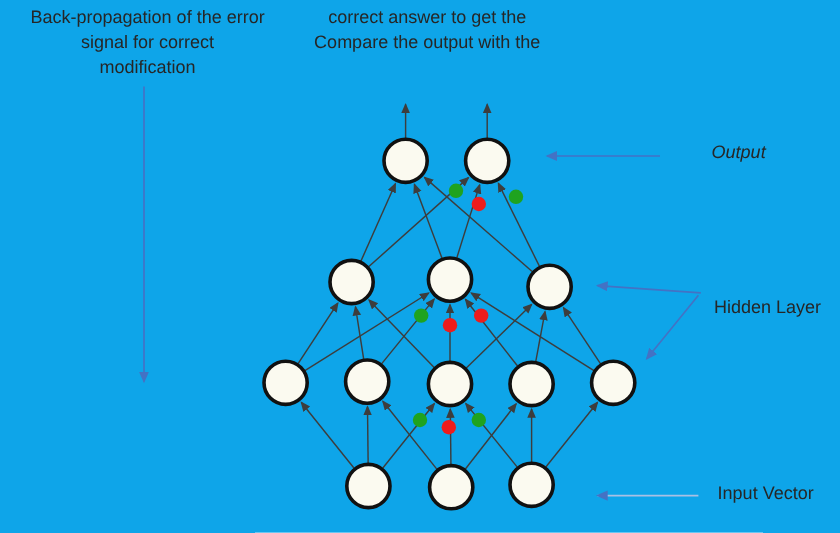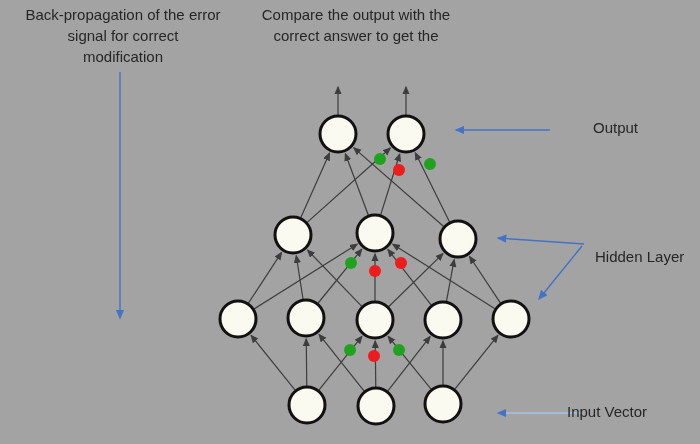--- a/index.html
+++ b/index.html
@@ -1,27 +1,27 @@
 <!DOCTYPE html>
 <html><head>
 <meta charset="utf-8">
 <style>
   html,body{margin:0;padding:0;background:#ffffff;}
   .canvas{
-    position:relative;width:700px;height:444px;background:#a3a3a3;
+    position:relative;width:700px;height:444px;background:#0ea5e9;
     font-family:"Liberation Sans", sans-serif;color:#262626;overflow:hidden;
   }
   #net{position:absolute;left:0;top:0;}
   .note{position:absolute;text-align:center;font-size:15px;line-height:21px;}
   .note-left{left:15px;top:4px;width:216px;}
   .note-center{left:250px;top:4px;width:212px;}
   .layer-label{position:absolute;font-size:15px;white-space:nowrap;}
-  #label-output{left:593px;top:119px;}
+  #label-output{left:593px;top:119px;font-style:italic;}
   #label-hidden{left:595px;top:248px;}
-  #label-input{left:567px;top:403px;}
+  #label-input{left:598px;top:403px;}
 </style>
 </head>
 <body>
 
 <div class="canvas">
 
   <svg id="net" width="700" height="444" viewBox="0 0 700 444">
       <defs>
         <marker id="ah-dark" markerWidth="8" markerHeight="8" refX="6" refY="3" orient="auto">
           <path d="M0,0 L7,3 L0,6 Z" fill="#3d3d3d"></path>
@@ -87,21 +87,21 @@
       <line x1="582" y1="413" x2="498" y2="413" stroke="#a9c0e4" stroke-width="1.4" marker-end="url(#ah-blue)"></line>
     </svg>
 
   <div class="note note-left">
     <div>Back-propagation of the error</div>
     <div>signal for correct</div>
     <div>modification</div>
   </div>
 
   <div class="note note-center">
+    <div>correct answer to get the</div>
     <div>Compare the output with the</div>
-    <div>correct answer to get the</div>
   </div>
 
   <div class="layer-label" id="label-output">Output</div>
   <div class="layer-label" id="label-hidden">Hidden Layer</div>
   <div class="layer-label" id="label-input">Input Vector</div>
 
 </div>
 
 </body></html>

